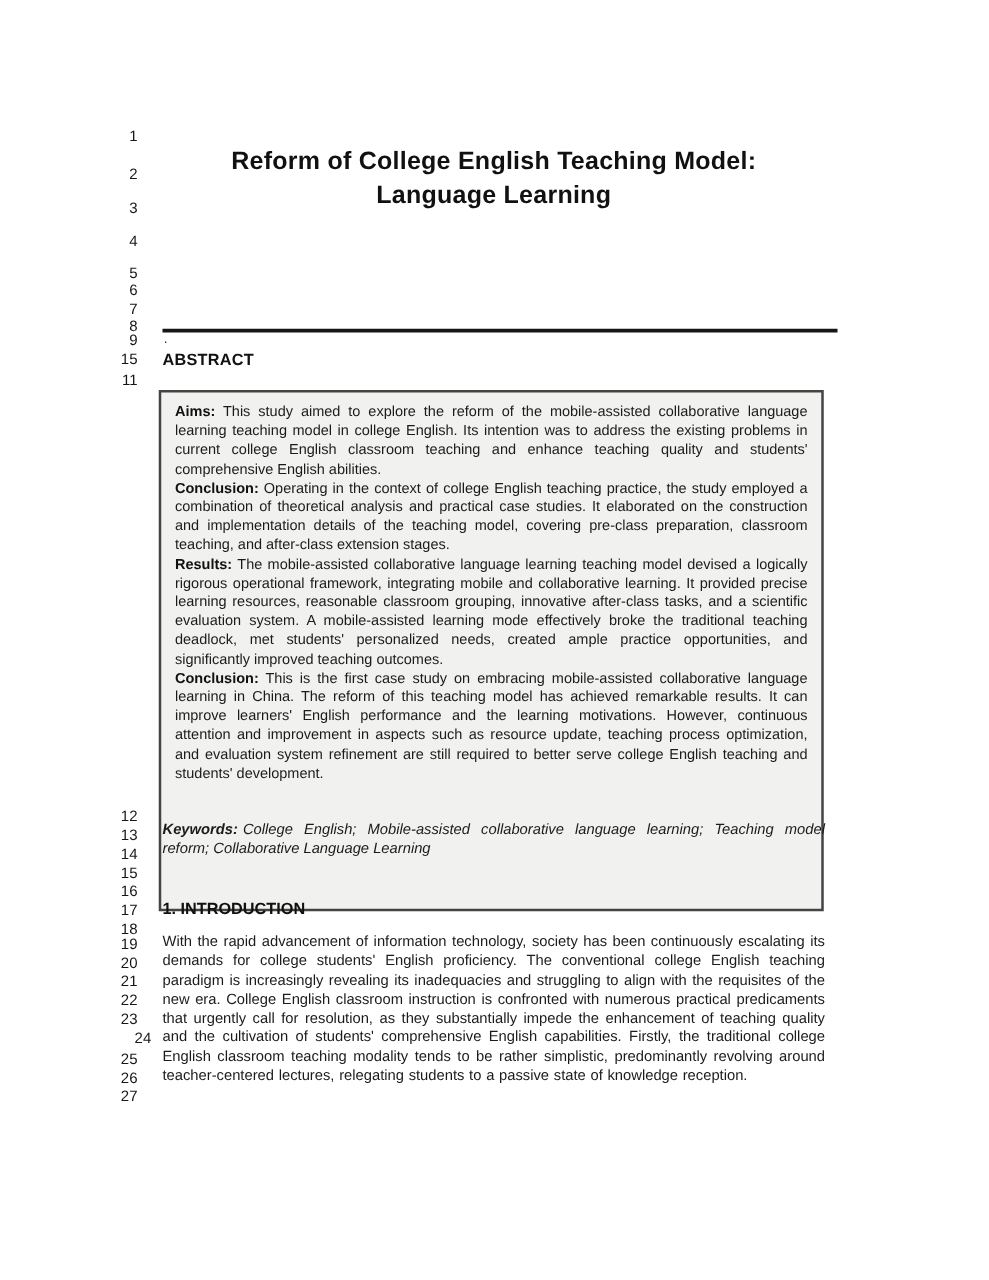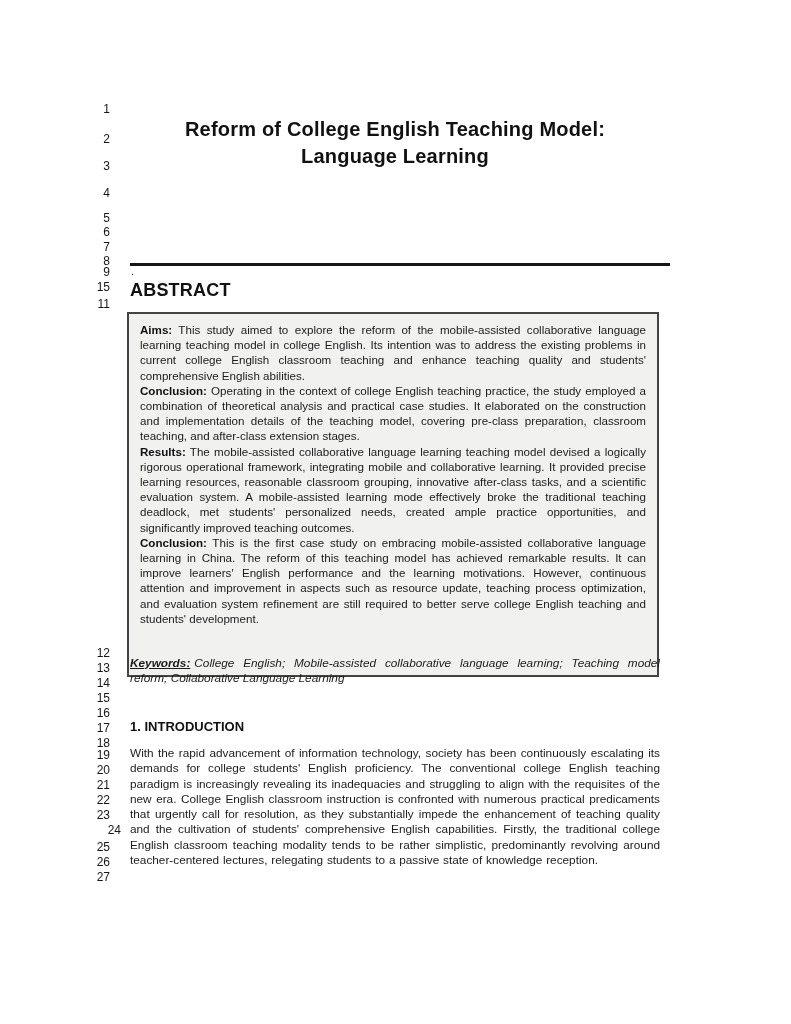--- a/index.html
+++ b/index.html
@@ -22,39 +22,39 @@
     text-align:center;font-weight:bold;
     font-size:20px;line-height:27px;letter-spacing:0.2px;color:#111;
   }
   .rule{
     position:absolute;top:263px;left:0;width:540px;height:3px;
     background:#161616;border:none;margin:0;
   }
   .stray{position:absolute;top:265px;left:1px;font-size:11px;color:#333;}
   .abs-head{
     position:absolute;top:280px;left:0;margin:0;
-    font-size:18px;font-weight:bold;letter-spacing:0.2px;color:#111;
+    font-size:13px;font-weight:bold;letter-spacing:0.2px;color:#111;
   }
   .abs-box{
-    position:absolute;top:312px;left:-3px;width:532px;height:365px;
+    position:absolute;top:312px;left:-3px;width:532px;height:417px;
     box-sizing:border-box;
     border:2px solid #444444;
     background:#f1f1f0;
     padding:8px 11px 8px 11px;
     font-size:11.6px;line-height:15.2px;
     text-align:justify;color:#1b1b1b;
   }
   .abs-box p{margin:0;}
   .abs-box b{color:#111;}
   .keywords{
     position:absolute;top:656px;left:0;width:530px;margin:0;
     font-size:11.8px;line-height:15.3px;
     font-style:italic;text-align:justify;color:#1b1b1b;
   }
-  .kw-label{font-weight:bold;margin-right:4px;text-decoration:underline;}
+  .kw-label{font-weight:bold;margin-right:4px;}
   .intro-head{
     position:absolute;top:719px;left:0;margin:0;
     font-size:13px;font-weight:bold;color:#111;
   }
   .intro{
     position:absolute;top:746px;left:0;width:530px;margin:0;
     font-size:11.8px;line-height:15.25px;
     text-align:justify;word-spacing:0.5px;color:#1b1b1b;
   }
 </style>

